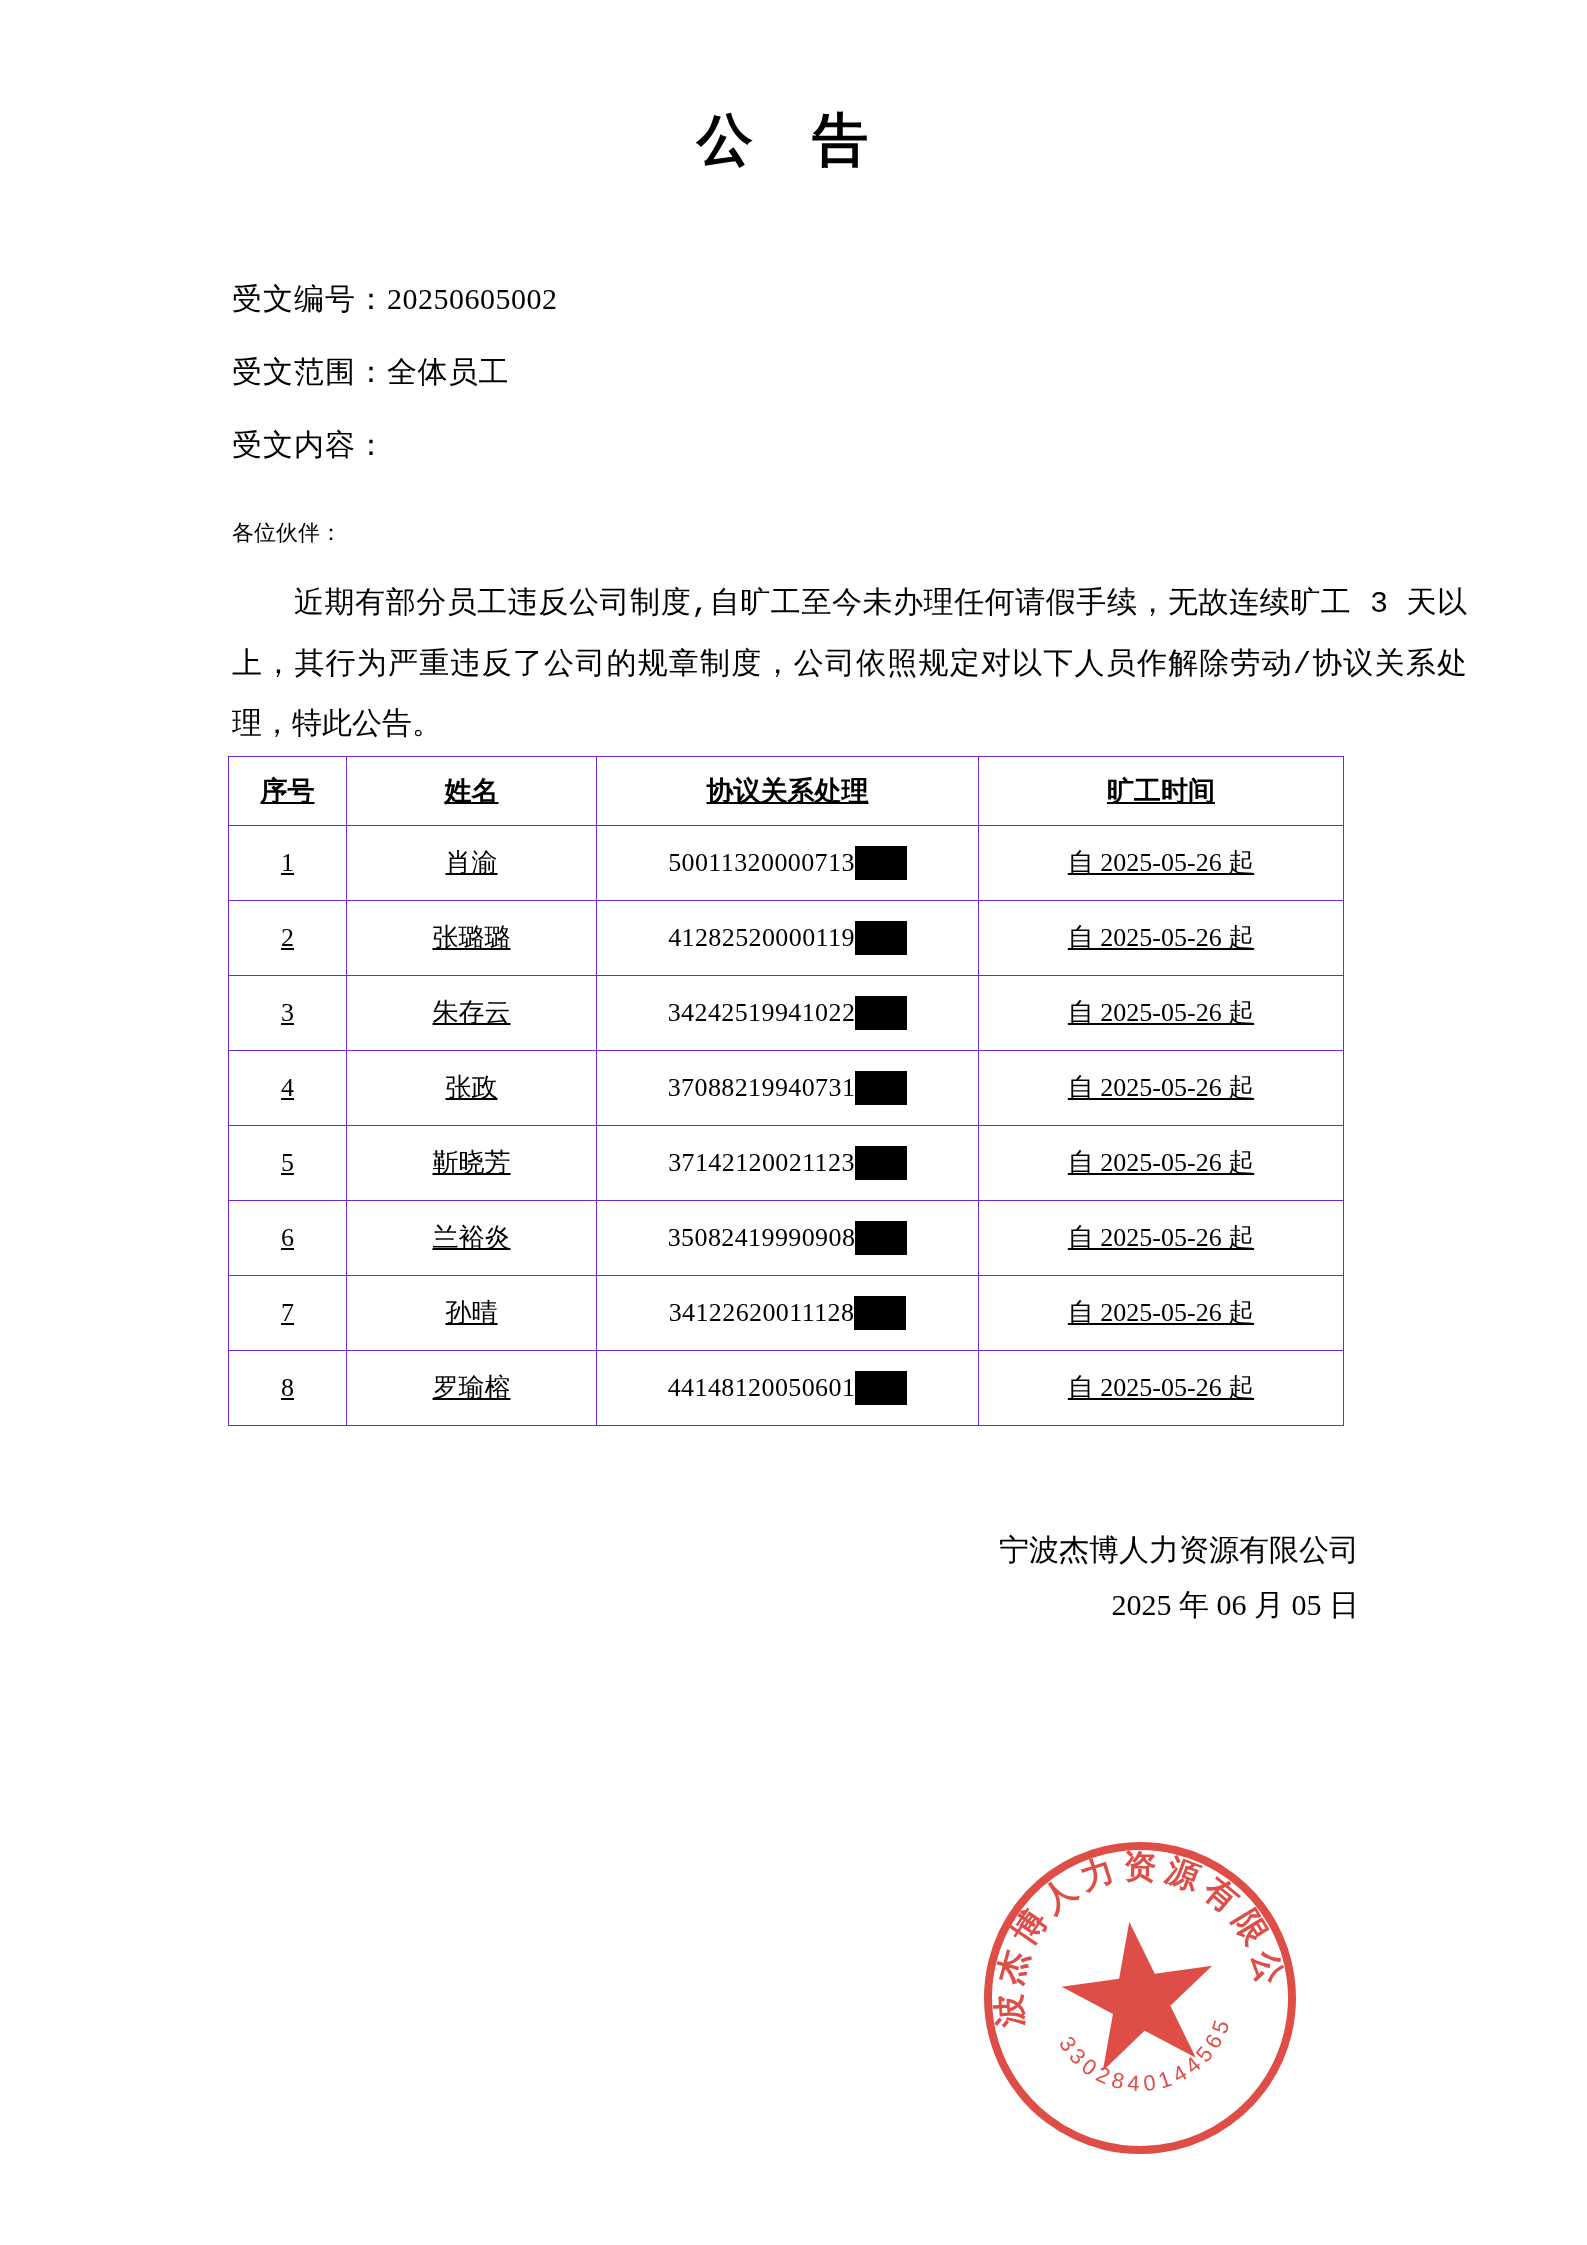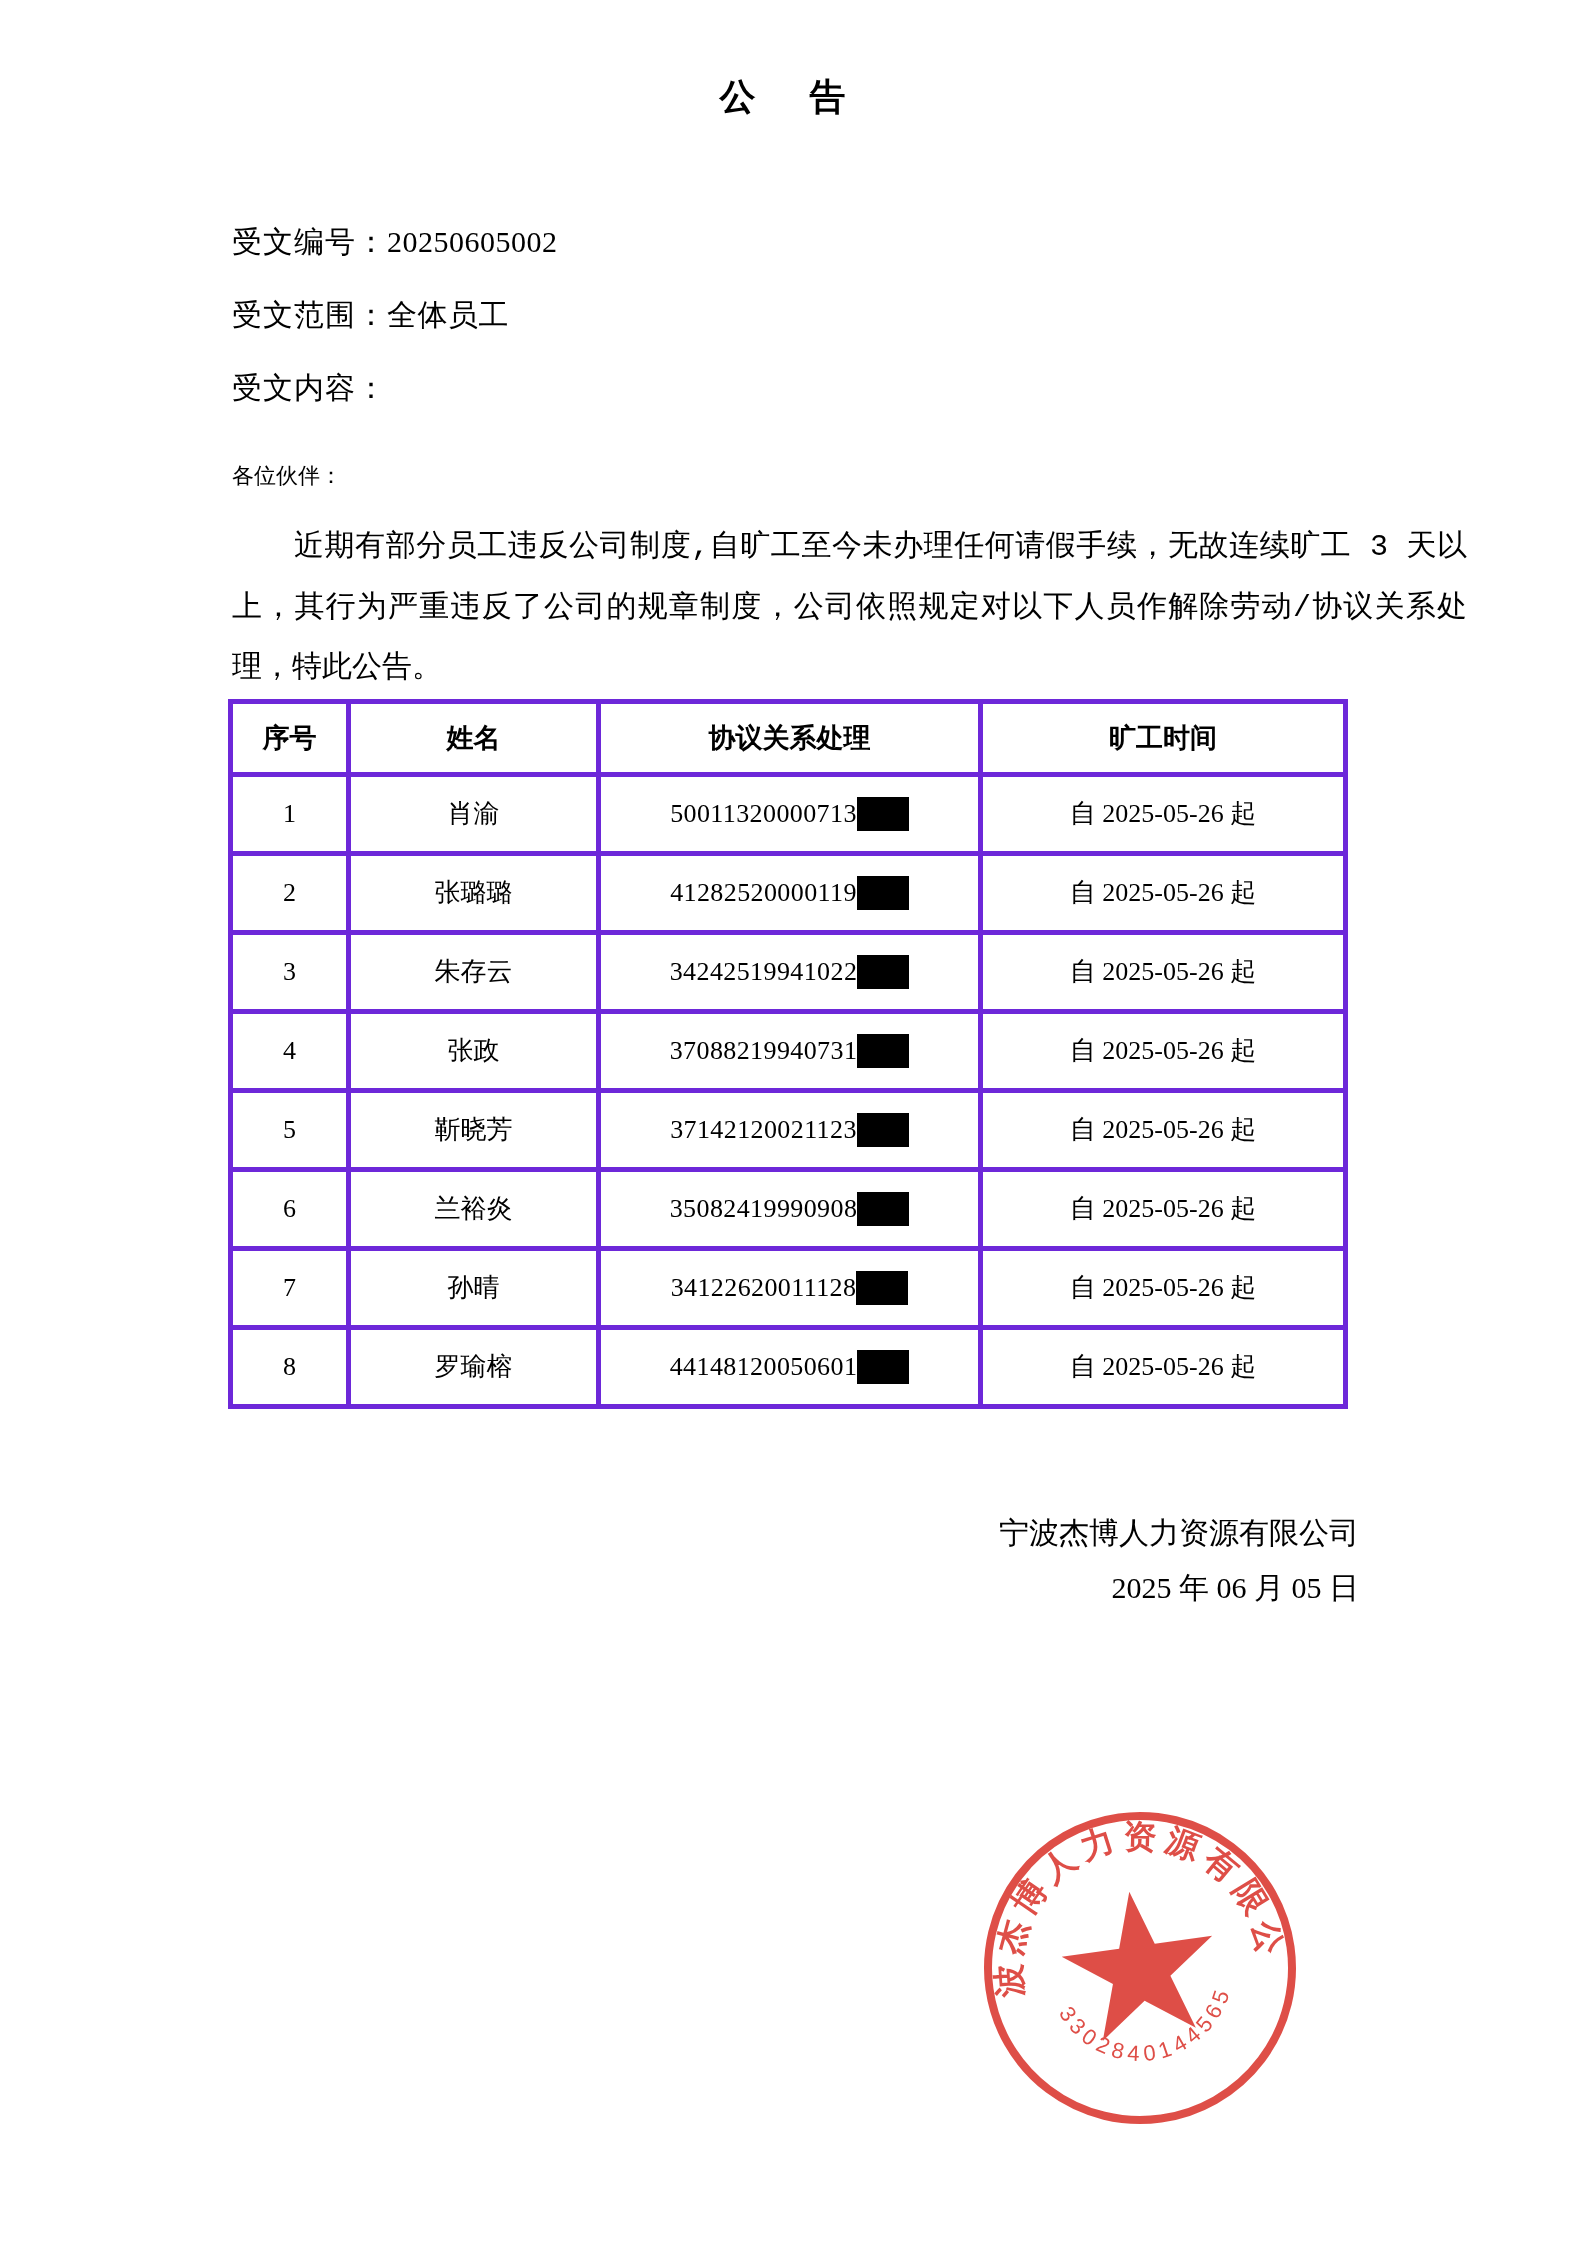--- a/index.html
+++ b/index.html
@@ -17,24 +17,24 @@
   }
   .page {
     position: relative;
     width: 1587px;
     height: 2245px;
     box-sizing: border-box;
     padding: 0;
   }
   .doc-title {
     text-align: center;
-    font-size: 36px;
+    font-size: 56px;
     font-weight: bold;
     letter-spacing: 22px;
-    margin-top: 73px;
+    margin-top: 103px;
     margin-bottom: 0;
     font-family: "Liberation Sans", "DejaVu Sans", sans-serif;
   }
   .meta-block {
     margin-top: 105px;
     padding-left: 232px;
     padding-right: 200px;
   }
   .meta-row {
     font-size: 30px;
@@ -76,27 +76,28 @@
     margin-bottom: 14px;
     font-family: "Liberation Sans", "DejaVu Sans", sans-serif;
   }
   table.name-table {
     border-collapse: collapse;
     margin-left: 228px;
     width: 1115px;
     table-layout: fixed;
   }
   table.name-table td, table.name-table th {
-    border: 5px solid #6d28d9;
+    border: 1px solid #6d28d9;
     text-align: center;
     font-size: 26px;
     font-family: "Liberation Serif", "DejaVu Serif", serif;
     padding: 0;
     height: 74px;
     vertical-align: middle;
+    text-decoration: underline;
   }
   table.name-table th {
     font-weight: bold;
     font-family: "Liberation Sans", "DejaVu Sans", sans-serif;
     height: 68px;
     font-size: 27px;
   }
   col.c-seq { width: 118px; }
   col.c-name { width: 250px; }
   col.c-id { width: 382px; }

